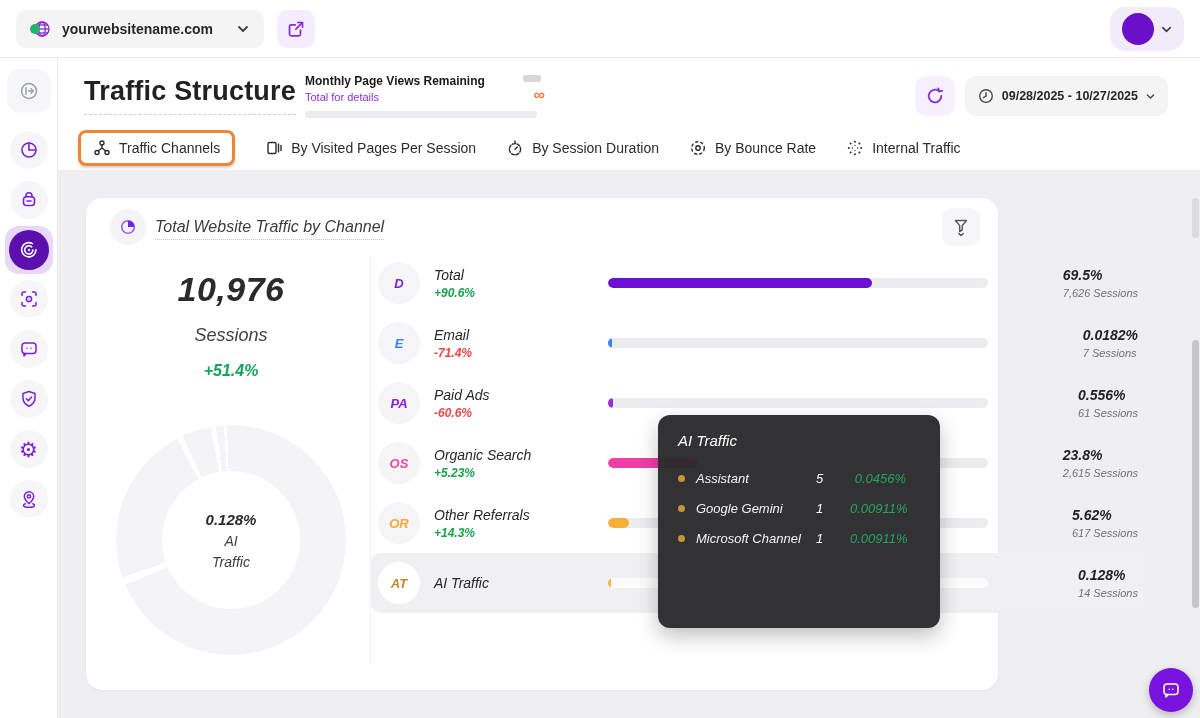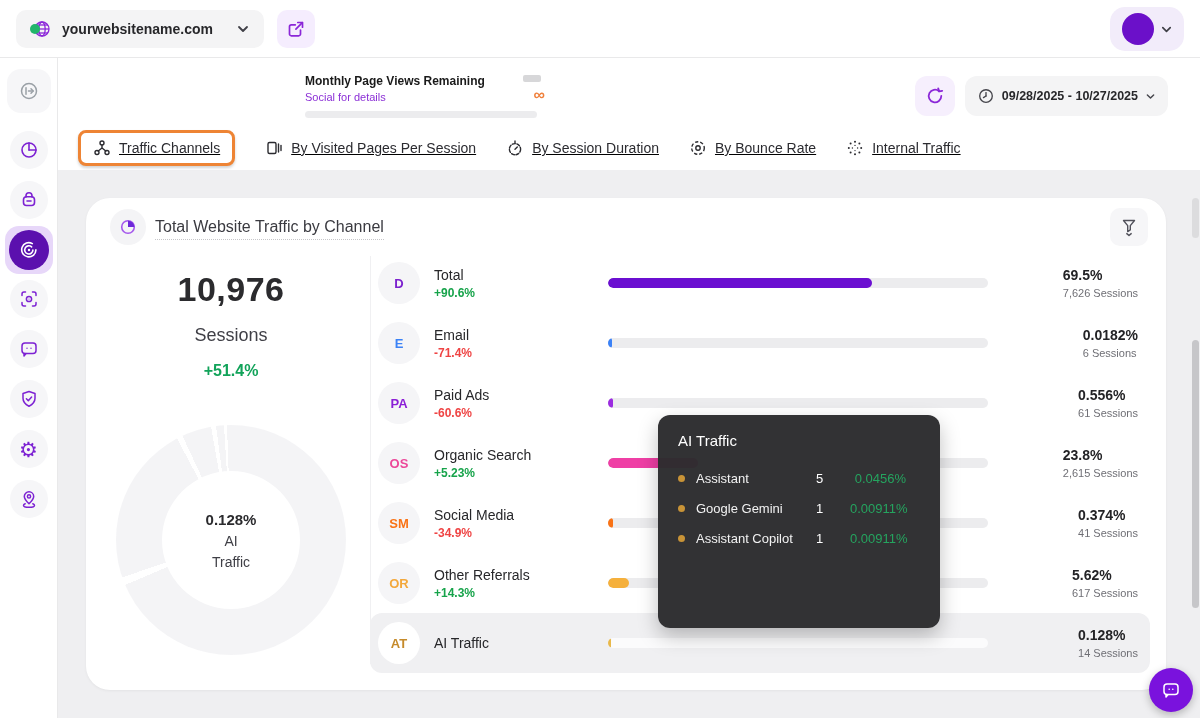--- a/index.html
+++ b/index.html
@@ -37,26 +37,26 @@
   .pv-inf { position:absolute; right:0; top:13px; font-size:16px; font-weight:700; color:#f0813c; line-height:1; }
   .hdr-controls { position:absolute; right:32px; top:18px; display:flex; align-items:center; gap:10px; }
   .refresh-btn { width:40px; height:40px; border-radius:12px; background:#f6effd; display:flex; align-items:center; justify-content:center; cursor:pointer; }
   .date-pill { height:40px; border-radius:12px; background:#f4f4f5; display:flex; align-items:center; gap:7px; padding:0 12px; cursor:pointer; }
   .date-text { font-size:12.5px; font-weight:600; color:#27272a; }
   .ai-btn { height:40px; border-radius:12px; background:#6d0fc9; display:flex; align-items:center; gap:8px; padding:0 14px; cursor:pointer; }
   .ai-btn-label { font-size:13.5px; font-weight:700; color:#fff; }
 
   
   .tabs { position:absolute; left:20px; top:72px; display:flex; align-items:center; gap:30px; }
-  .tab { display:flex; align-items:center; gap:8px; cursor:pointer;text-decoration:underline; }
+  .tab { display:flex; align-items:center; gap:8px; cursor:pointer; }
   .tab-label { font-size:14px; font-weight:500; color:#2b2b30; }
   .tab.active { border:3px solid #ee8434; border-radius:8px; background:#fff; padding:6px 12px; box-shadow:0 2px 3px rgba(0,0,0,.18); }
 
   
-  .card { position:absolute; left:28px; top:140px; width:1080px; height:492px; background:#fff; border-radius:24px; box-shadow:0 1px 3px rgba(0,0,0,.05); }
+  .card { position:absolute; left:28px; top:140px; width:912px; height:492px; background:#fff; border-radius:16px; box-shadow:0 1px 3px rgba(0,0,0,.05);font-style:italic; }
   .card-icon-circle { position:absolute; left:24px; top:11px; width:36px; height:36px; border-radius:50%; background:#f4f4f6; display:flex; align-items:center; justify-content:center; }
   .card-title { position:absolute; left:69px; top:20px; font-size:16px; font-weight:500; color:#3a3a40; padding-bottom:3px; border-bottom:1px dotted #c6c6c9; }
   .filter-btn { position:absolute; right:18px; top:10px; width:38px; height:38px; border-radius:10px; background:#f6f6f8; display:flex; flex-direction:column; align-items:center; justify-content:center; cursor:pointer; }
 
   .summary { position:absolute; left:30px; top:72px; width:230px; text-align:center; }
   .summary-total { font-size:34px; font-weight:700; color:#2b2b2e; letter-spacing:.5px; }
   .summary-label { margin-top:16px; font-size:18px; color:#3f3f46; }
   .summary-change { margin-top:16px; font-size:16px; font-weight:600; color:#12a35a; }
 
   .divider-v { position:absolute; left:284px; top:58px; width:1px; height:408px; background:#f0f0f2; }
@@ -220,24 +220,25 @@
           <path d="M10 2.8a4.7 4.7 0 0 1 4.7 4.7c0 2.6-2.1 4.7-4.7 7.3-2.6-2.6-4.7-4.7-4.7-7.3A4.7 4.7 0 0 1 10 2.8z"></path>
           <circle cx="10" cy="7.4" r="1.6"></circle>
           <path d="M6.2 14.8c-1 .4-1.7 1-1.7 1.6 0 1 2.5 1.8 5.5 1.8s5.5-.8 5.5-1.8c0-.6-.7-1.2-1.7-1.6"></path>
         </svg>
     </span>
   </div>
 </div>
 
 <div class="main">
   <div class="header-band">
+    <div class="page-title">Traffic Structure</div>
 
     <div class="pv-block">
       <div class="pv-title">Monthly Page Views Remaining</div>
-      <div class="pv-link">Social for details</div>
+      <div class="pv-link">Total for details</div>
       <div class="pv-bar"></div>
       <div class="pv-seg"></div>
       <div class="pv-inf">∞</div>
     </div>
 
     <div class="hdr-controls">
       <div class="refresh-btn">
         <span>
           <svg width="20" height="20" viewBox="0 0 20 20" stroke="#8b27d8" stroke-width="1.8" fill="none" stroke-linecap="round">
               <path d="M16.3 10a6.3 6.3 0 1 1-2.2-4.8"></path>
@@ -384,21 +385,21 @@
           </div>
     <div class="ch-info">
       <div class="ch-name">Email</div>
       <div class="ch-change" style="color: rgb(239, 68, 68);">-71.4%</div>
     </div>
     <div class="ch-bar">
       <div class="ch-bar-fill" style="width: 1%; background: rgb(59, 130, 246);"></div>
     </div>
     <div class="ch-values">
       <div class="ch-percent">0.0182%</div>
-      <div class="ch-sessions">6 Sessions</div>
+      <div class="ch-sessions">7 Sessions</div>
     </div>
   </div>
 
   <div class="ch-row">
     <div class="ch-avatar">
             <span class="ch-initials" style="color: rgb(139, 31, 214);">PA</span>
           </div>
     <div class="ch-info">
       <div class="ch-name">Paid Ads</div>
       <div class="ch-change" style="color: rgb(239, 68, 68);">-60.6%</div>
@@ -422,36 +423,20 @@
     </div>
     <div class="ch-bar">
       <div class="ch-bar-fill" style="width: 23.8%; background: rgb(239, 63, 165);"></div>
     </div>
     <div class="ch-values">
       <div class="ch-percent">23.8%</div>
       <div class="ch-sessions">2,615 Sessions</div>
     </div>
   </div>
 
-  <div class="ch-row">
-    <div class="ch-avatar">
-            <span class="ch-initials" style="color: rgb(249, 115, 22);">SM</span>
-          </div>
-    <div class="ch-info">
-      <div class="ch-name">Social Media</div>
-      <div class="ch-change" style="color: rgb(239, 68, 68);">-34.9%</div>
-    </div>
-    <div class="ch-bar">
-      <div class="ch-bar-fill" style="width: 1.2%; background: rgb(249, 115, 22);"></div>
-    </div>
-    <div class="ch-values">
-      <div class="ch-percent">0.374%</div>
-      <div class="ch-sessions">41 Sessions</div>
-    </div>
-  </div>
 
   <div class="ch-row">
     <div class="ch-avatar">
             <span class="ch-initials" style="color: rgb(243, 168, 60);">OR</span>
           </div>
     <div class="ch-info">
       <div class="ch-name">Other Referrals</div>
       <div class="ch-change" style="color: rgb(22, 163, 74);">+14.3%</div>
     </div>
     <div class="ch-bar">
@@ -494,21 +479,21 @@
 
   <div class="tt-row">
     <span class="tt-dot"></span>
     <span class="tt-name">Google Gemini</span>
     <span class="tt-count">1</span>
     <span class="tt-pct">0.00911%</span>
   </div>
 
   <div class="tt-row">
     <span class="tt-dot"></span>
-    <span class="tt-name">Assistant Copilot</span>
+    <span class="tt-name">Microsoft Channel</span>
     <span class="tt-count">1</span>
     <span class="tt-pct">0.00911%</span>
   </div>
 </div>
     </div>
   </div>
 </div>
 
 <div class="scroll-thumb-a"></div>
 <div class="scroll-thumb-b"></div>

